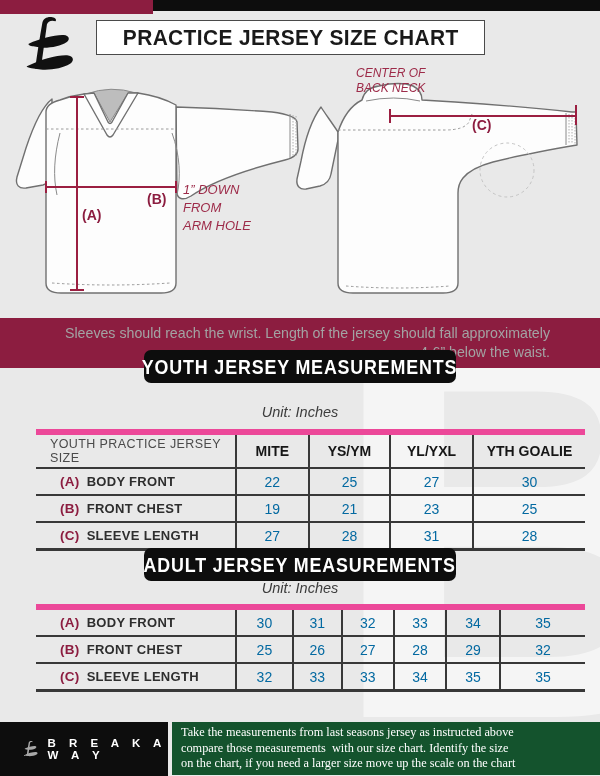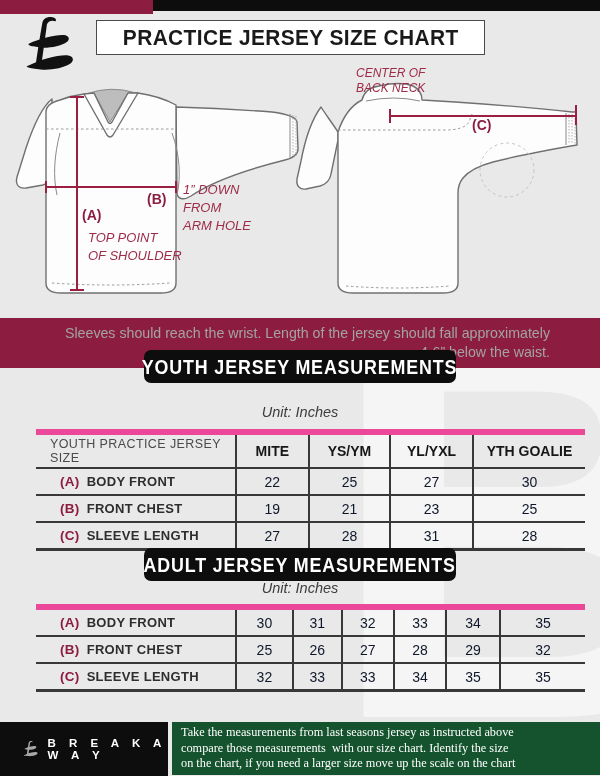--- a/index.html
+++ b/index.html
@@ -62,21 +62,21 @@
   table.sizes.youth { top:429px; }
   table.sizes.adult { top:604px; }
   table.sizes tr.hdr td { height:32px; }
   table.sizes td { height:25px; padding:0; background:transparent; }
   table.sizes tr + tr td { border-top:2px solid #383838; }
   table.sizes td + td { border-left:2px solid #383838; text-align:center; }
   .size-hdr { font-size:12.5px; color:#4a4a4a; letter-spacing:.4px; padding-left:14px !important; }
   .col-hdr  { font-size:14px; font-weight:bold; color:#161616; }
   .row-label { padding-left:24px !important; font-size:13px; color:#2e2e2e; font-weight:bold; letter-spacing:.3px; }
   .row-label .key { color:#8C1D40; font-weight:800; font-size:13.5px; margin-right:7px; }
-  .val { font-size:14px; color:#0f172a; }
+  .val { font-size:14px; color:#0369a1; }
 
   
   .foot-black {
     left:0; top:722px; width:168px; height:54px; background:#0d0d0d;
     display:flex; align-items:center; padding-left:24px; box-sizing:border-box; gap:9px;
   }
   .foot-black .logo { color:#a8a8a8; }
   .brand { color:#fff; font-size:11.5px; font-weight:bold; letter-spacing:5px; }
   .foot-maroon {
     left:172px; top:722px; width:428px; height:53px; background:#14532d;
@@ -136,22 +136,20 @@
       <path stroke-dasharray="2.5,2.5" stroke="#9a9a9a" d="M346,228 Q398,232 450,228"></path>
       <path stroke-dasharray="1.5,1.5" stroke="#b0b0b0" d="M569,56 L569,86 M572,56 L572,86 M575,57 L575,86"></path>
       <circle cx="507" cy="112" r="27" stroke="#c4c4c4" stroke-dasharray="3,3"></circle>
     </g>
     <g stroke="#9b1f41" stroke-width="2" fill="none">
       <path d="M390,58 L576,58 M390,51 L390,65 M576,47 L576,67"></path>
     </g>
   </svg>
 
   <div class="abs z m-label" style="left:82px; top:207px;">(A)</div>
-  <div class="abs z m-cap" style="left:88px; top:229px;">TOP POINT
-OF SHOULDER</div>
   <div class="abs z m-label" style="left:147px; top:191px;">(B)</div>
   <div class="abs z m-cap" style="left:183px; top:181px;">1” DOWN
 FROM
 ARM HOLE</div>
   <div class="abs z m-cap" style="left:356px; top:66px; line-height:15px; font-size:12px;">CENTER OF
 BACK NECK</div>
   <div class="abs z m-label" style="left:472px; top:117px;">(C)</div>
 
   <div class="abs notice z">
     <div>Sleeves should reach the wrist. Length of the jersey should fall approximately 4-6” below the waist.</div>

